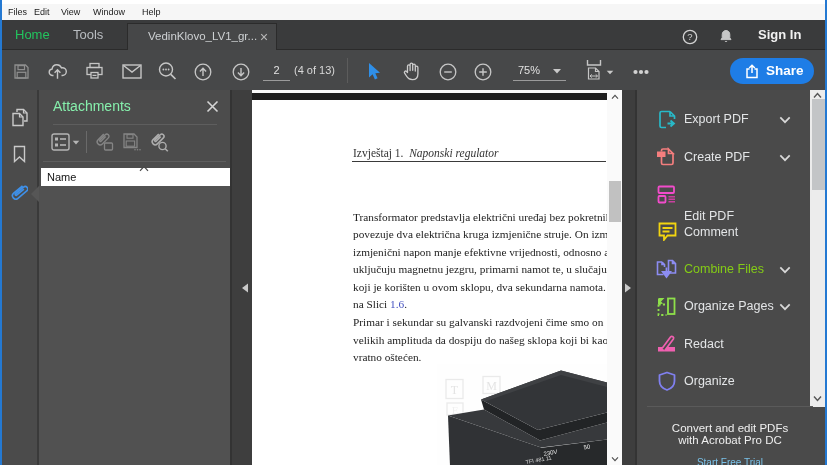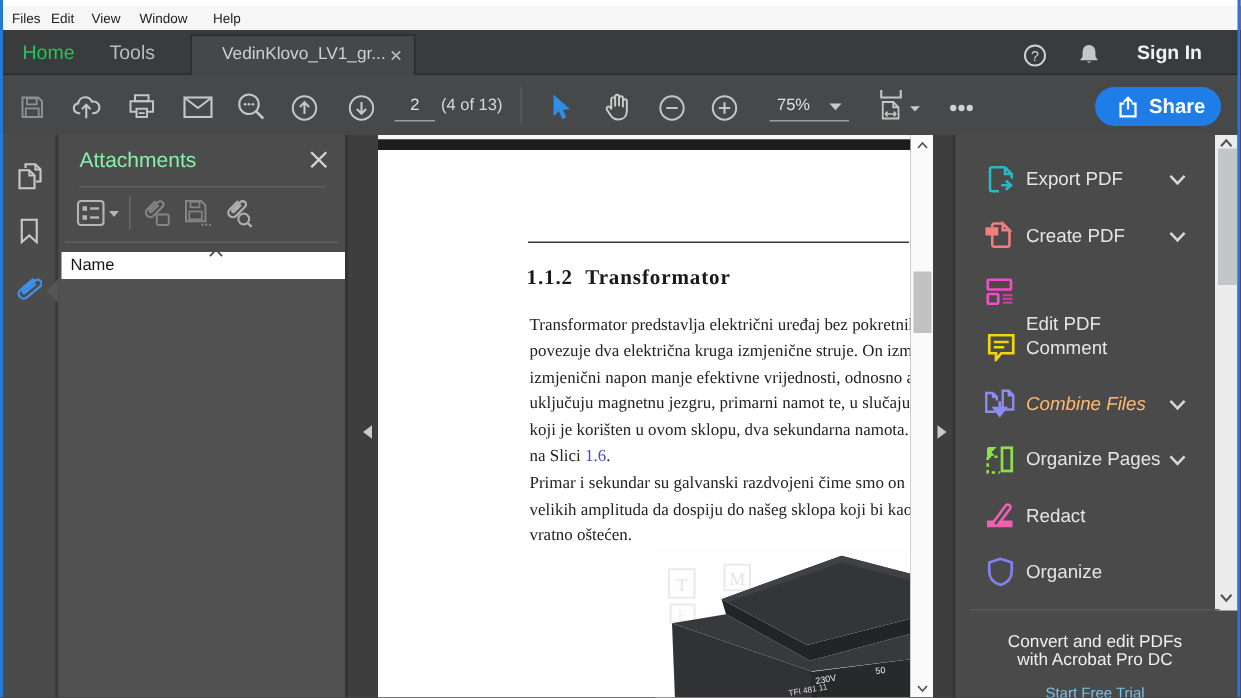--- a/index.html
+++ b/index.html
@@ -206,22 +206,22 @@
 <div class="abs" style="left:47px;top:167.5px;height:34px;line-height:18px;font-size:11px;color:#141414;">Name</div>
 <div class="abs" style="left:39px;top:185.5px;width:191px;height:279.5px;background:#515151;"></div>
 
 <div class="abs" style="left:230px;top:90px;width:406px;height:375px;background:#3e3e3e;"></div>
 <div class="abs" style="left:230px;top:90px;width:1.5px;height:375px;background:#333333;"></div>
 
 <div class="abs" style="left:252px;top:90px;width:355px;height:2.5px;background:#f8f8f8;"></div>
 <div class="abs" style="left:252px;top:92.5px;width:355px;height:7px;background:#1d1d1d;"></div>
 <div class="abs" style="left:252px;top:99.5px;width:355px;height:365.5px;background:#ffffff;overflow:hidden;">
 
+  <div class="abs" style="left:101px;top:47px;font-family:'Liberation Serif',serif;font-size:11.5px;color:#333;white-space:nowrap;">Izvještaj 1.&nbsp; <i>Naponski regulator</i></div>
   <div class="abs" style="left:100px;top:61px;width:254px;height:1px;background:#3a3a3a;"></div>
-  <div class="abs" style="left:99px;top:78px;font-family:'Liberation Serif',serif;font-size:14px;letter-spacing:0.6px;font-weight:bold;color:#1a1a1a;white-space:nowrap;">1.1.2&nbsp;&nbsp;Transformator</div>
   <div class="abs" style="left:101px;top:109px;font-family:'Liberation Serif',serif;font-size:11.3px;color:#222;line-height:17.6px;white-space:pre;">Transformator predstavlja električni uređaj bez pokretnih
 povezuje dva električna kruga izmjenične struje. On izmje
 izmjenični napon manje efektivne vrijednosti, odnosno am
 uključuju magnetnu jezgru, primarni namot te, u slučaju
 koji je korišten u ovom sklopu, dva sekundarna namota.
 na Slici <span style="color:#4350c0;">1.6</span>.
 Primar i sekundar su galvanski razdvojeni čime smo on
 velikih amplituda da dospiju do našeg sklopa koji bi kao
 vratno oštećen.</div>
 
@@ -303,21 +303,21 @@
     <path d="M1.5 1.5 H17.5 V13.5 H9.5 L6 17.8 V13.5 H1.5 Z" fill="none" stroke="#f2d410" stroke-width="1.8"></path>
     <path d="M4.5 6 H14.5 M4.5 9.5 H11.5" stroke="#f2d410" stroke-width="1.8"></path>
   </svg>
 <div class="abs" style="left:684px;top:223.5px;height:16px;line-height:16px;font-size:12.5px;color:#e3e5e7;">Comment</div>
 
 <svg class="abs" style="left:656px;top:259px;" width="21" height="21" viewBox="0 0 21 21">
     <path d="M6 3 H1.5 V15.5 H7.5 M6 3 L8.5 5.5 V8 M6 3 V5.5 H8.5" fill="none" stroke="#8c8cf2" stroke-width="1.6"></path>
     <path d="M16.5 1.5 H12.5 V14 H19.5 V4.5 Z M16.5 1.5 V4.5 H19.5" fill="none" stroke="#8c8cf2" stroke-width="1.6"></path>
     <path d="M10.5 8.5 V13.5 M6.8 13 H14.2 L10.5 18 Z" fill="#8c8cf2" stroke="#8c8cf2" stroke-width="1.8"></path>
   </svg>
-<div class="abs" style="left:684px;top:260.5px;height:16px;line-height:16px;font-size:12.5px;color:#fdba74;font-style:italic;">Combine Files</div>
+<div class="abs" style="left:684px;top:260.5px;height:16px;line-height:16px;font-size:12.5px;color:#84cc16;">Combine Files</div>
 <svg class="abs" style="left:779px;top:265.5px;" width="12" height="8" viewBox="0 0 12 8">
     <path d="M1.3 1.3 L6 6.2 L10.7 1.3" fill="none" stroke="#d8d8d8" stroke-width="1.7"></path>
   </svg>
 
 <svg class="abs" style="left:657px;top:297px;" width="19" height="20" viewBox="0 0 19 20">
     <rect x="11" y="1.5" width="6.5" height="15.5" fill="none" stroke="#8ee04a" stroke-width="1.8"></rect>
     <g stroke="#8ee04a" stroke-width="1.8" stroke-dasharray="2.2 2.2" fill="none">
       <path d="M1.5 7.5 V18 H9.5"></path>
       <path d="M1.5 7.5 H8"></path>
     </g>

